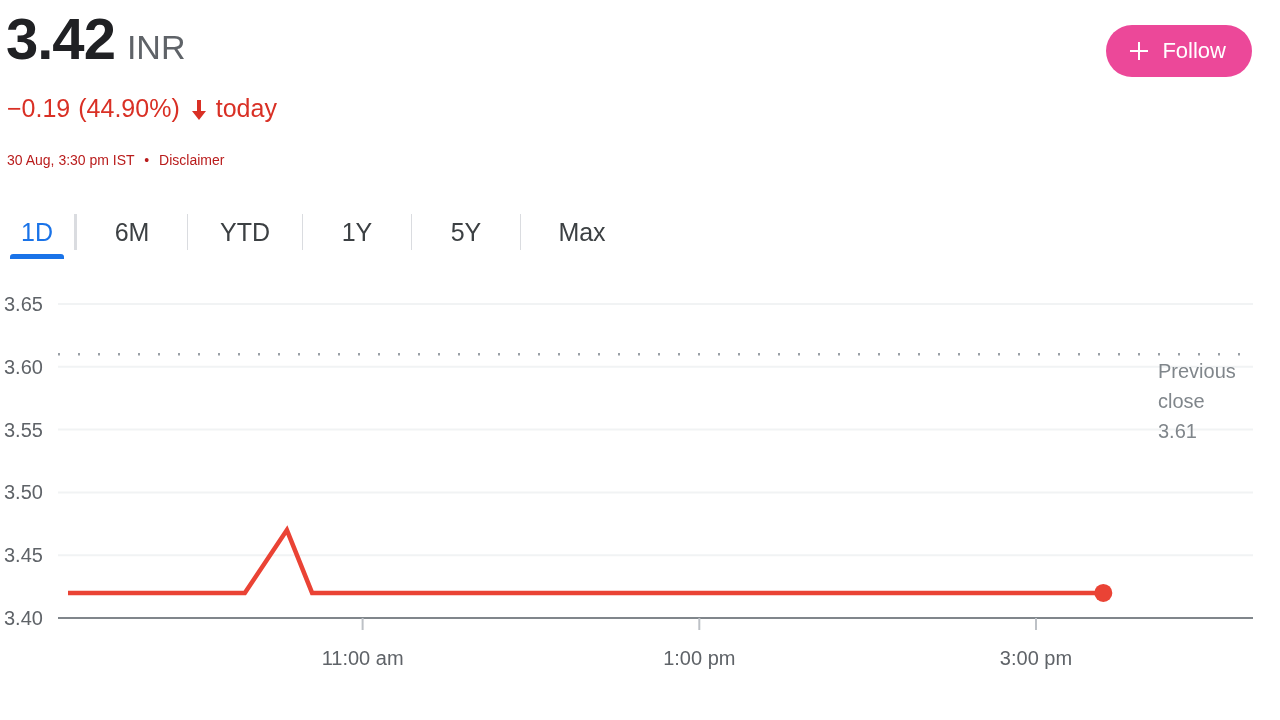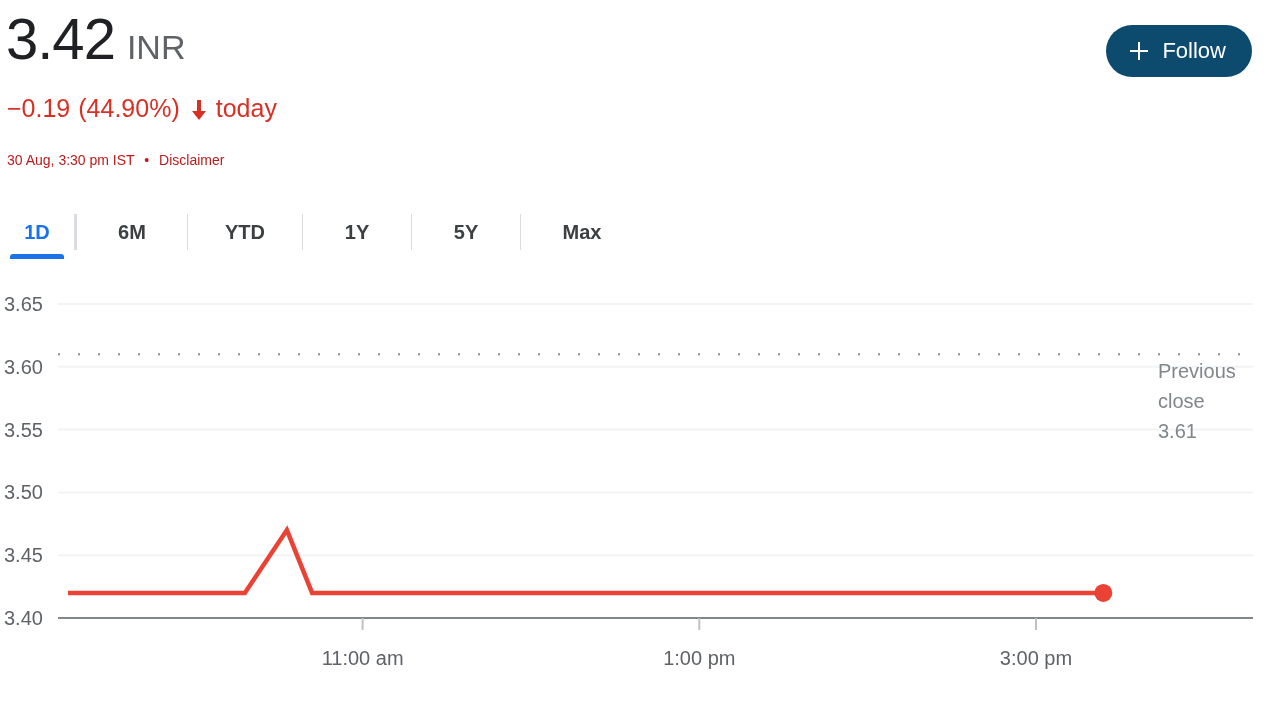--- a/index.html
+++ b/index.html
@@ -29,21 +29,21 @@
     position: absolute;
     left: 6px;
     top: 8px;
     display: flex;
     align-items: baseline;
   }
   #price-value {
     font-size: 58px;
     line-height: 62px;
     color: #202124;
-    font-weight: 400;
+    font-weight: 700;
     letter-spacing: -1px;
   }
   #price-currency {
     font-size: 34px;
     line-height: 30px;
     color: #5f6368;
     margin-left: 12px;
     font-weight: 400;
   }
 
@@ -77,21 +77,21 @@
   #timestamp-row .sep {
     margin: 0 6px;
   }
 
   #follow-button {
     position: absolute;
     right: 28px;
     top: 25px;
     height: 52px;
     border-radius: 26px;
-    background: #0c4a6e;
+    background: #ec4899;
     color: #ffffff;
     display: flex;
     align-items: center;
     padding: 0 26px 0 22px;
     font-size: 22px;
     border: none;
     cursor: pointer;
     font-family: "Liberation Sans", sans-serif;
   }
   #follow-button .plus-icon {
@@ -109,26 +109,25 @@
     height: 52px;
     display: flex;
     align-items: flex-start;
   }
   .tab {
     position: relative;
     height: 52px;
     display: flex;
     align-items: flex-start;
     justify-content: center;
-    font-size: 20px;
+    font-size: 25px;
     color: #3c4043;
     cursor: pointer;
     padding-top: 10px;
     box-sizing: border-box;
-    font-weight: bold;
   }
   .tab .tab-label { line-height: 30px; }
   .tab.active .tab-label { color: #1a73e8; }
   .tab.active::after {
     content: "";
     position: absolute;
     left: 50%;
     transform: translateX(-50%);
     bottom: 0;
     width: 54px;

